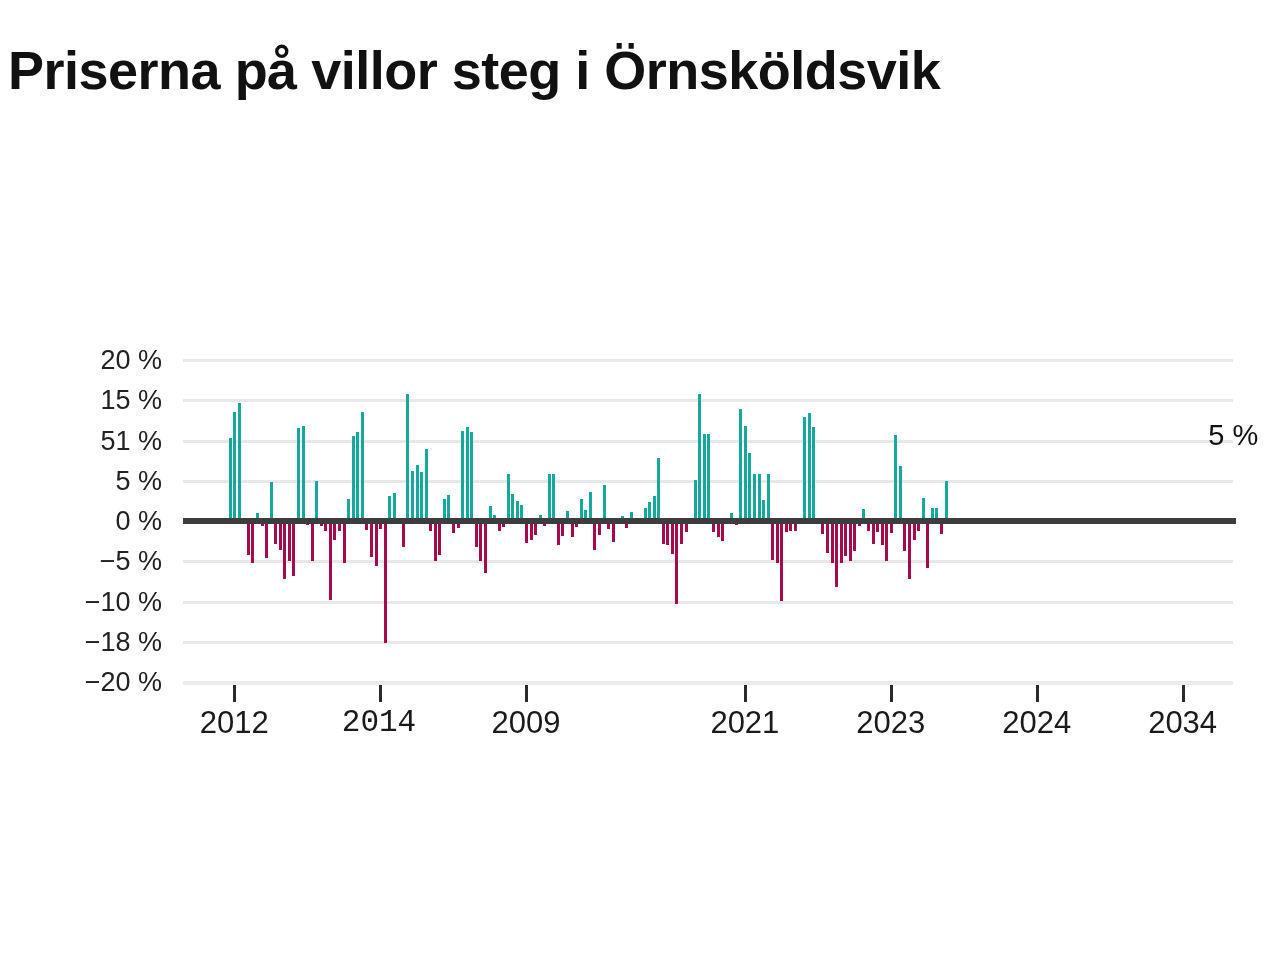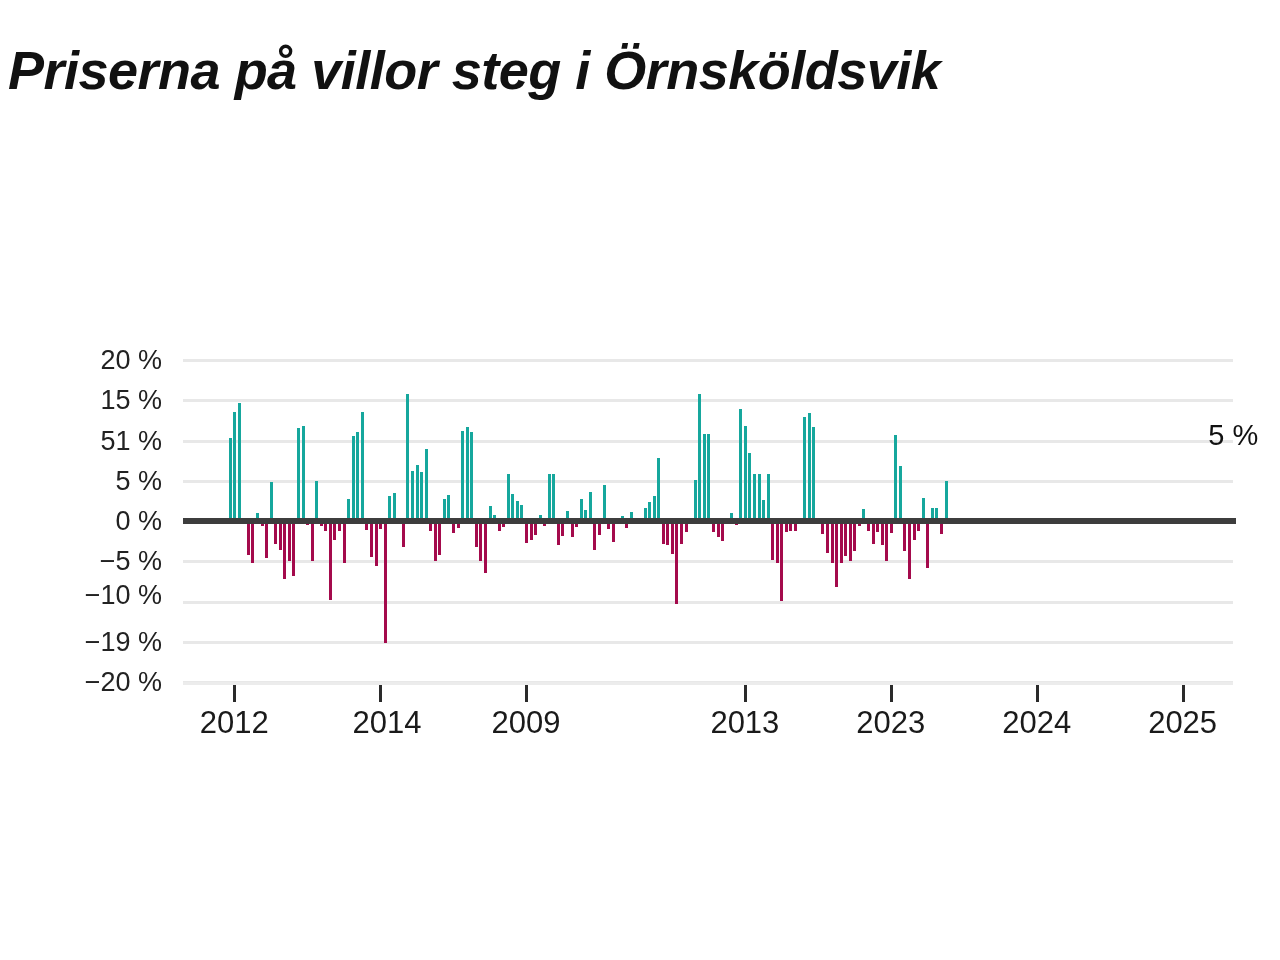--- a/index.html
+++ b/index.html
@@ -23,21 +23,20 @@
     position: absolute;
     left: 8px;
     top: 42px;
     width: 1240px;
     font-size: 54px;
     font-weight: bold;
     letter-spacing: -0.5px;
     line-height: 1.05;
     color: #111111;
     white-space: nowrap;
-    font-style: italic;
   }
   .subtitle {
     position: absolute;
     left: 6px;
     top: 196px;
     width: 1230px;
     font-size: 36px;
     font-weight: 400;
     line-height: 1.28;
     color: #1a1a1a;
@@ -156,22 +155,22 @@
 
 
   <div class="chart-wrap">
     <div class="y-axis" id="y-axis">
         <div class="y-tick" style="top: 0px;">20 %</div>
         <div class="y-tick" style="top: 40.25px;">15 %</div>
         <div class="y-tick" style="top: 80.5px;">51 %</div>
         <div class="y-tick" style="top: 120.75px;">5 %</div>
         <div class="y-tick" style="top: 161px;">0 %</div>
         <div class="y-tick" style="top: 201.25px;">−5 %</div>
-        <div class="y-tick" style="top: 235px;">−10 %</div>
-        <div class="y-tick" style="top: 281.75px;">−19 %</div>
+        <div class="y-tick" style="top: 242px;">−10 %</div>
+        <div class="y-tick" style="top: 281.75px;">−18 %</div>
         <div class="y-tick" style="top: 322px;">−20 %</div>
       </div>
     <div class="plot" id="plot">
         <div class="gridline" style="top: -1px;"></div>
         <div class="gridline" style="top: 39.25px;"></div>
         <div class="gridline" style="top: 79.5px;"></div>
         <div class="gridline" style="top: 119.75px;"></div>
         <div class="gridline" style="top: 200.25px;"></div>
         <div class="gridline" style="top: 240.5px;"></div>
         <div class="gridline" style="top: 280.75px;"></div>
@@ -335,28 +334,28 @@
         <div class="bar neg" style="left: 756.96px; width: 3px; top: 161px; height: 12.88px;"></div>
         <div class="bar pos" style="left: 761.52px; width: 3px; top: 120.75px; height: 40.25px;"></div>
         <div class="zeroline" style="top: 158px;"></div>
         <div class="value-label" style="left: 1025.36px; top: 58.75px;">5 %</div>
       </div>
     <div class="x-axis-line"></div>
     <div id="x-axis">
         <div class="x-tick-mark" style="left: 233.16px;"></div>
         <div class="x-tick-label" style="left: 234.16px;">2012</div>
         <div class="x-tick-mark" style="left: 379.08px;"></div>
-        <div class="x-tick-label" style="left: 387px;">2014</div>
+        <div class="x-tick-label" style="left: 379px; font-family: Liberation Mono, monospace;">2014</div>
         <div class="x-tick-mark" style="left: 525px;"></div>
         <div class="x-tick-label" style="left: 526px;">2009</div>
         <div class="x-tick-mark" style="left: 743.88px;"></div>
-        <div class="x-tick-label" style="left: 744.88px;">2013</div>
+        <div class="x-tick-label" style="left: 744.88px;">2021</div>
         <div class="x-tick-mark" style="left: 889.8px;"></div>
         <div class="x-tick-label" style="left: 890.8px;">2023</div>
         <div class="x-tick-mark" style="left: 1035.72px;"></div>
         <div class="x-tick-label" style="left: 1036.72px;">2024</div>
         <div class="x-tick-mark" style="left: 1181.64px;"></div>
-        <div class="x-tick-label" style="left: 1182.64px;">2025</div>
+        <div class="x-tick-label" style="left: 1182.64px;">2034</div>
       </div>
   </div>
 
 
 </div>
 
 </body></html>

